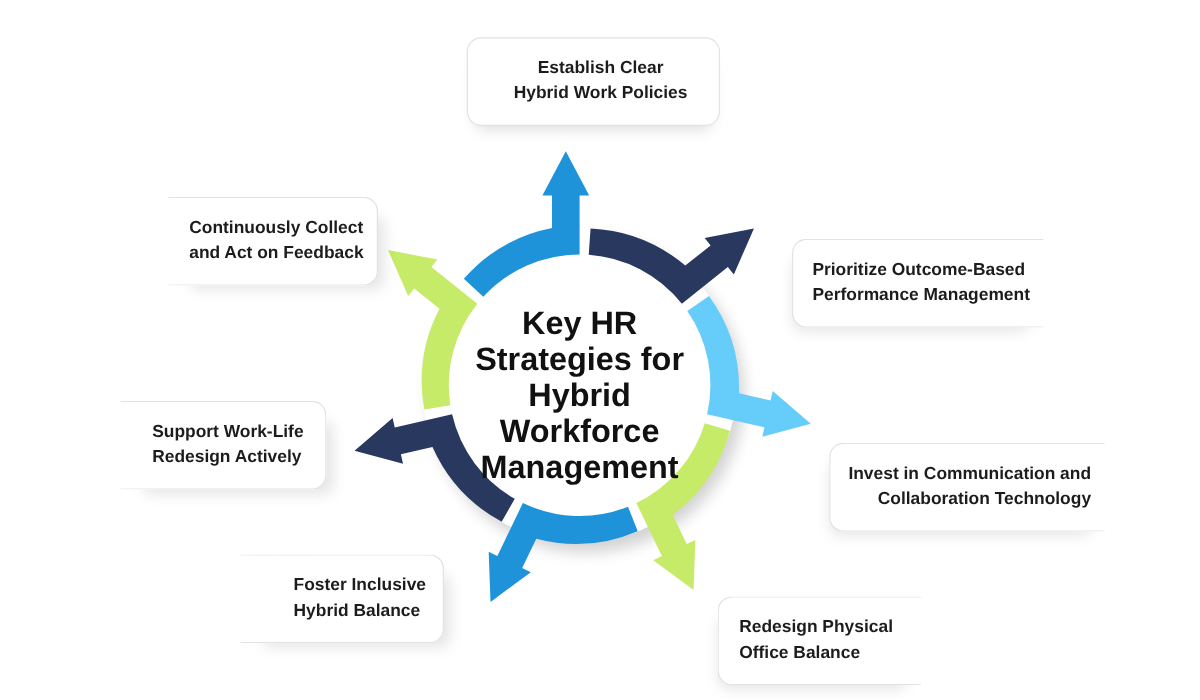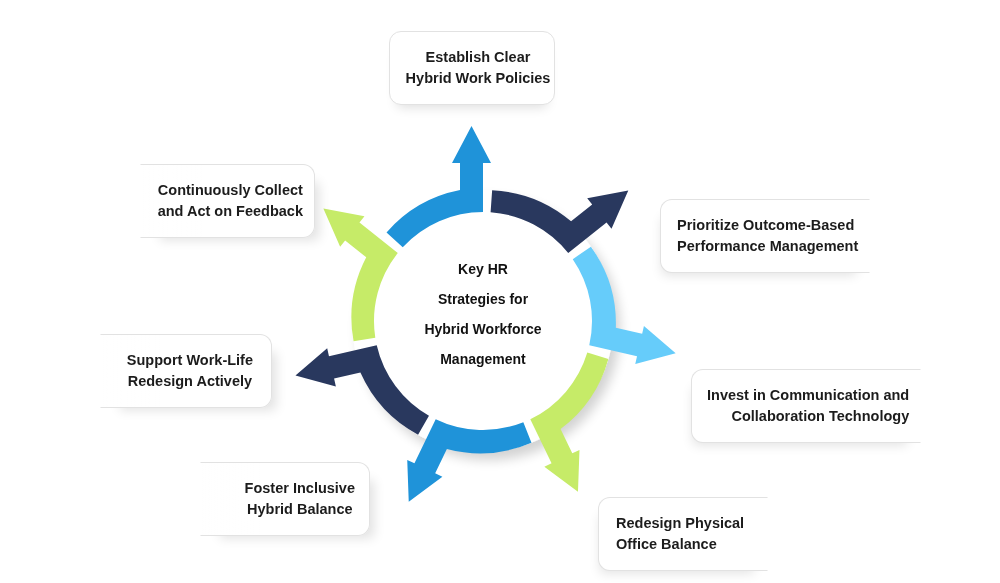--- a/index.html
+++ b/index.html
@@ -10,37 +10,37 @@
   #diagram { position: absolute; left: 0; top: 0; width: 1000px; height: 583px; }
   .card {
     position: absolute; box-sizing: border-box; height: 74px;
     display: flex; align-items: center;
     font-weight: bold; font-size: 14.5px; line-height: 21px; color: #1c1c1c;
     background: #fff;
   }
   .card span { display: block; white-space: pre-line; }
   .card.left {
     border: 1px solid #e2e2e2; border-left-color: transparent; border-radius: 0 12px 12px 0;
-    justify-content: flex-end; text-align: center;
+    justify-content: flex-end; 
     background: linear-gradient(to right, rgba(255,255,255,0) 0%, #fff 35%);
     box-shadow: 12px 10px 12px -8px rgba(0,0,0,0.12);
   }
   .card.right {
     border: 1px solid #e2e2e2; border-right-color: transparent; border-radius: 12px 0 0 12px;
     justify-content: flex-start; text-align: left;
     box-shadow: -6px 10px 12px -8px rgba(0,0,0,0.12);
     margin-top: 35px;
   }
   .card.top {
     border: 1px solid #e2e2e2; border-radius: 12px; justify-content: center; text-align: center;
     box-shadow: 0 10px 12px -8px rgba(0,0,0,0.14);
   }
   .center-title {
     position: absolute; left: 383px; top: 254px; width: 200px; text-align: center;
-    font-weight: bold; font-size: 14px; line-height: 30px; color: #111;
+    font-weight: bold; font-size: 27px; line-height: 30px; color: #111;
     white-space: pre-line;
   }
 </style>
 </head>
 <body>
 
 <svg id="diagram" viewBox="0 0 1000 583" xmlns="http://www.w3.org/2000/svg">
   <defs>
     <filter id="ringShadow" x="-30%" y="-30%" width="160%" height="160%">
       <feGaussianBlur in="SourceAlpha" stdDeviation="6"></feGaussianBlur>
@@ -59,21 +59,21 @@
       <path d="M 402.7286361996585 247.26053869444644 L 386.52707653353457 232.37734466947234 A 131 131 0 0 1 460 190 L 460 163 L 452 163 L 471.5 126 L 491 163 L 483 163 L 483 212 A 109 109 0 0 0 402.7286361996585 247.26053869444644 Z" fill="#1f93d9"></path>
       <path d="M 490.60345563810966 212.26551852167916 L 492.13809806048044 190.31910941596303 A 131 131 0 0 1 571.0796587605611 221.34071185974122 L 592.1891087871979 204.50648720955542 L 587.201190372328 198.2518353498112 L 628.2870063598904 190.42842658916464 L 611.5172926448187 228.74326316606434 L 606.5293742299488 222.4886113063201 L 568.2196315890153 253.03961159739805 A 109 109 0 0 0 490.60345563810966 212.26551852167916 Z" fill="#29385e"></path>
       <path d="M 572.7527178988348 259.1497806812928 L 590.8679453646546 246.6662501765996 A 131 131 0 0 1 615.8335379768141 327.72690036809524 L 642.1565916057234 333.73496558491576 L 643.936759077374 325.93554228746115 L 675.6699336159533 353.1799111313903 L 635.2584426530776 363.9577308625523 L 637.0386101247282 356.1583075650977 L 589.2671424278187 345.25478180123827 A 109 109 0 0 0 572.7527178988348 259.1497806812928 Z" fill="#66ccfa"></path>
       <path d="M 587.316352959945 352.60851950244086 L 608.371029704154 358.98822068641977 A 131 131 0 0 1 560.5610537861558 429.04759569551305 L 572.2759147423299 453.3737551288783 L 579.4836656855491 449.9026852159379 L 577.9684711088017 491.69926624111974 L 544.3458798373548 466.82415104152267 L 551.5536307805742 463.3530811285822 L 530.2933275638138 419.2056066013637 A 109 109 0 0 0 587.316352959945 352.60851950244086 Z" fill="#c6eb68"></path>
       <path d="M 523.3276465764088 422.2653984419568 L 531.4671715734821 442.70428620088387 A 131 131 0 0 1 446.88351413735546 449.0062476949207 L 435.1686531811814 473.33240712828604 L 442.3764041244008 476.8034770412265 L 408.75381285295396 501.6785922408236 L 407.2386182762064 459.8820112156417 L 414.4463692194258 463.3530811285822 L 435.7066724361861 419.2056066013637 A 109 109 0 0 0 523.3276465764088 422.2653984419568 Z" fill="#1f93d9"></path>
       <path d="M 428.9713997867633 415.6673669170018 L 418.06654469785315 434.7745418910755 A 131 131 0 0 1 360.40242498517637 372.5735843284591 L 334.0793713562671 378.5816495452796 L 335.85953882791756 386.3810728427342 L 295.448047865042 375.6032531115723 L 327.18122240362135 348.3588842676431 L 328.96138987527183 356.1583075650977 L 376.7328575721812 345.25478180123827 A 109 109 0 0 0 428.9713997867633 415.6673669170018 Z" fill="#29385e"></path>
       <path d="M 375.29979094027993 337.78287724118223 L 353.56213406584106 341.170246959586 A 131 131 0 0 1 366.23981035393723 257.30496005327063 L 345.13036032730037 240.47073540308483 L 340.1424419124305 246.7253872628291 L 323.37272819735875 208.4105506859293 L 364.4585441849211 216.2339594465759 L 359.47062577005124 222.48861130632014 L 397.78036841098475 253.03961159739805 A 109 109 0 0 0 375.29979094027993 337.78287724118223 Z" fill="#c6eb68"></path>
     </g>
 </svg>
 
-<div class="card top" style="left:389px; top:31px; width:166px;padding-left:12px;">
+<div class="card top" style="left:389px; top:31px; width:211px;padding-left:12px;">
   <span>Establish Clear
 Hybrid Work Policies</span>
 </div>
 <div class="card right" style="left:660px; top:164px; width:210px; padding-left:16px;">
   <span>Prioritize Outcome-Based
 Performance Management</span>
 </div>
 <div class="card right" style="left:691px; top:334px; width:230px; padding-left:15px;text-align:right;">
   <span>Invest in Communication and
 Collaboration Technology</span>

